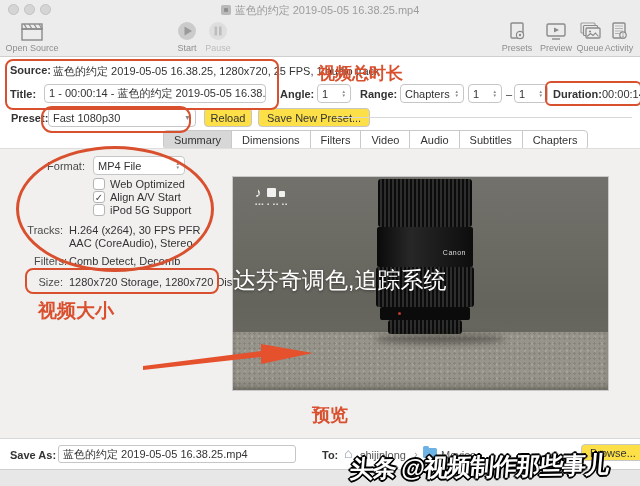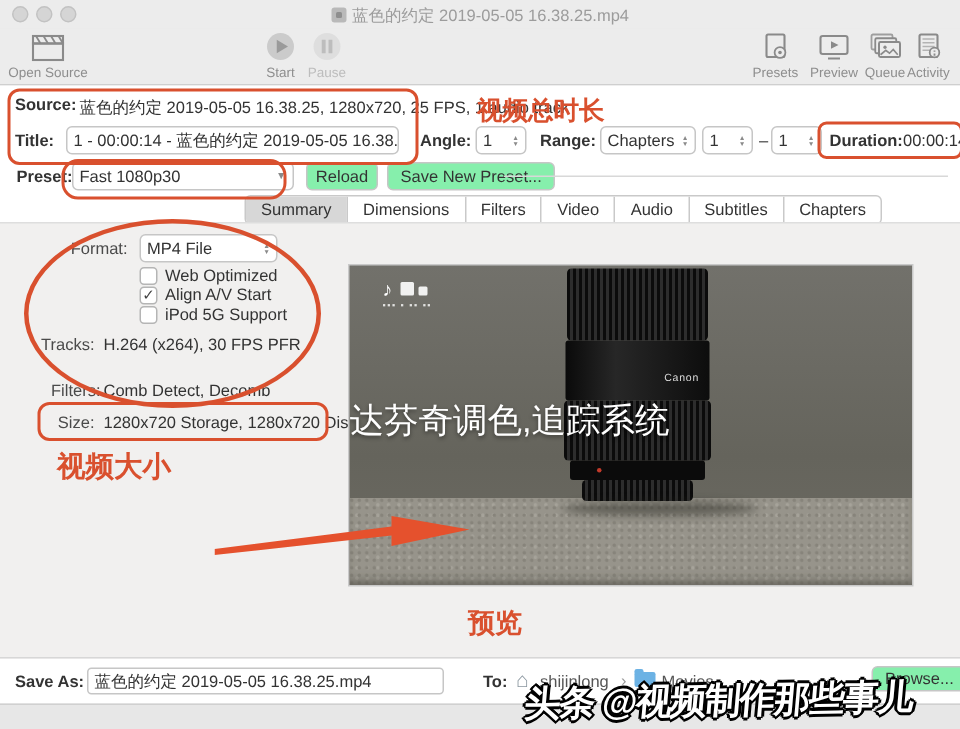--- a/index.html
+++ b/index.html
@@ -18,21 +18,21 @@
   .tool{position:absolute;top:2px;text-align:center;color:#8e8e8e;font-size:9px;line-height:10px;}
   .tool svg{display:block;margin:0 auto 1px auto;}
   .tool.dim{color:#bdbdbd;}
 
   
   .lbl{position:absolute;font-weight:bold;color:#333;}
   .plain{position:absolute;color:#333;}
   .field{position:absolute;background:#fff;border:1px solid #c6c6c6;border-radius:4px;height:19px;box-sizing:border-box;
          display:flex;align-items:center;padding:0 4px;color:#333;white-space:nowrap;overflow:hidden;}
   .stepper{margin-left:auto;display:flex;flex-direction:column;font-size:4.5px;line-height:4px;color:#8a8a8a;padding-left:4px;}
-  .btn{position:absolute;background:#86efac;border:1px solid #c6c6c6;border-radius:4px;height:19px;box-sizing:border-box;
+  .btn{position:absolute;background:#fde047;border:1px solid #c6c6c6;border-radius:4px;height:19px;box-sizing:border-box;
        display:flex;align-items:center;justify-content:center;padding:0 8px;color:#333;}
   .content{position:absolute;top:57px;left:0;right:0;bottom:16px;background:#fff;}
 
   
   .tabs{position:absolute;left:163px;top:130px;height:18px;display:flex;background:#fff;border:1px solid #c9c9c9;border-radius:4px;overflow:hidden;}
   .tab{display:flex;align-items:center;padding:0 10px;border-left:1px solid #c9c9c9;color:#333;}
   .tab:first-child{border-left:none;}
   .tab.selected{background:#d7d7d7;}
 
   
@@ -238,20 +238,21 @@
     <span class="cb on"></span>
     <span>Align A/V Start</span>
   </div>
   <div class="cbrow" style="left:93px;top:204px">
     <span class="cb"></span>
     <span>iPod 5G Support</span>
   </div>
 
   <span class="sumlbl" style="left:8px;top:224px">Tracks:</span>
   <span class="sumval" style="left:69px;top:224px">H.264 (x264), 30 FPS PFR</span>
+  <span class="sumval" style="left:69px;top:237px">AAC (CoreAudio), Stereo</span>
 
   <span class="sumlbl" style="left:12px;top:255px">Filters:</span>
   <span class="sumval" style="left:69px;top:255px">Comb Detect, Decomb</span>
 
   <span class="sumlbl" style="left:8px;top:276px">Size:</span>
   <span class="sumval" style="left:69px;top:276px">1280x720 Storage, 1280x720 Display</span>
 
   <div class="preview">
     <div class="carpet"></div>
     <div class="lens">

